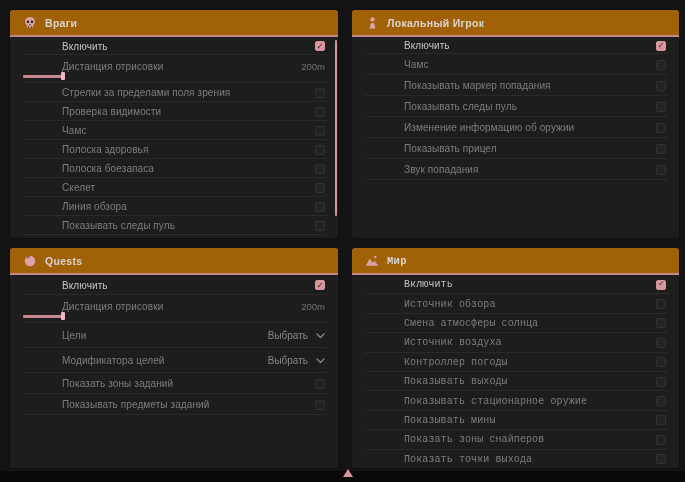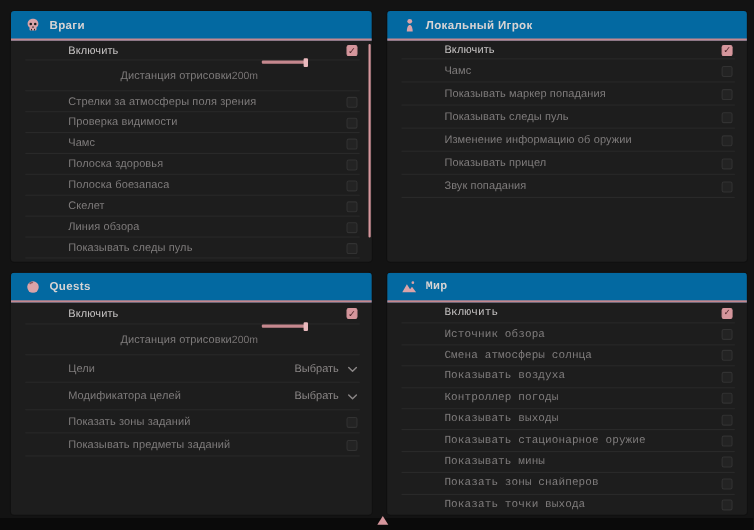--- a/index.html
+++ b/index.html
@@ -13,21 +13,21 @@
     position:absolute;background:#1d1d1d;border-radius:3px;overflow:hidden;
     box-shadow:0 0 0 1px #101010;
   }
   .panel-enemies{left:10px;top:10px;width:328px;height:228px;}
   .panel-local{left:352px;top:10px;width:327px;height:228px;}
   .panel-quests{left:10px;top:248px;width:328px;height:220px;}
   .panel-world{left:352px;top:248px;width:327px;height:220px;font-family:Liberation Mono, monospace;}
 
   .panel-header{
     height:25px;display:flex;align-items:center;gap:8px;padding:0 13px;
-    border-bottom:2px solid #c5888e;background:#0369a1;
+    border-bottom:2px solid #c5888e;background:#a16207;
   }
   .panel-icon{width:14px;height:14px;display:flex;align-items:center;justify-content:center;flex:0 0 auto;}
   .panel-icon svg{display:block;}
   .panel-title{font-size:10.5px;font-weight:bold;color:#d8d4d4;letter-spacing:.3px;}
 
   .panel-body{position:relative;}
 
   .row{
     position:relative;display:flex;align-items:center;padding:0 13px;height:19px;
   }
@@ -48,21 +48,21 @@
   .panel-world .row{height:19.4px;}
 
   .checkbox{
     margin-left:auto;width:10px;height:10px;border-radius:2px;flex:0 0 auto;
     background:#232323;border:1px solid #323232;box-sizing:border-box;
     display:flex;align-items:center;justify-content:center;
   }
   .checkbox.checked{background:#d5969c;border-color:#d5969c;}
   .checkbox.checked::after{content:"\2713";font-size:8.5px;line-height:1;color:#4f272b;font-weight:bold;}
 
-  .row--slider{height:28px !important;flex-direction:row;align-items:stretch;justify-content:center;gap:3px;}
+  .row--slider{height:28px !important;flex-direction:column;align-items:stretch;justify-content:center;gap:3px;}
   .slider-top{display:flex;align-items:center;justify-content:space-between;}
   .slider-value{font-size:9.5px;color:#777373;}
   .slider-track{position:relative;width:40px;height:3px;background:#c5888e;border-radius:1px;}
   .slider-handle{position:absolute;right:-2px;top:-2.5px;width:4px;height:8px;background:#e9b9bd;border-radius:1px;}
 
   .select-control{margin-left:auto;display:flex;align-items:center;gap:8px;padding-left:20px;}
   .select-value{font-size:10px;color:#8a8686;}
   .chevron{display:flex;align-items:center;}
 
   .scrollbar-thumb{
@@ -102,21 +102,21 @@
       <div class="row row--slider">
         <div class="slider-top">
           <span class="row-label">Дистанция отрисовки</span>
           <span class="slider-value">200m</span>
         </div>
         <div class="slider-track">
           <div class="slider-handle"></div>
         </div>
       </div>
       <div class="row">
-        <span class="row-label">Стрелки за атмосферы поля зрения</span>
+        <span class="row-label">Стрелки за пределами поля зрения</span>
         <span class="checkbox"></span>
       </div>
       <div class="row">
         <span class="row-label">Проверка видимости</span>
         <span class="checkbox"></span>
       </div>
       <div class="row">
         <span class="row-label">Чамс</span>
         <span class="checkbox"></span>
       </div>
@@ -260,21 +260,21 @@
       </div>
       <div class="row">
         <span class="row-label">Источник обзора</span>
         <span class="checkbox"></span>
       </div>
       <div class="row">
         <span class="row-label">Смена атмосферы солнца</span>
         <span class="checkbox"></span>
       </div>
       <div class="row">
-        <span class="row-label">Показывать воздуха</span>
+        <span class="row-label">Источник воздуха</span>
         <span class="checkbox"></span>
       </div>
       <div class="row">
         <span class="row-label">Контроллер погоды</span>
         <span class="checkbox"></span>
       </div>
       <div class="row">
         <span class="row-label">Показывать выходы</span>
         <span class="checkbox"></span>
       </div>

